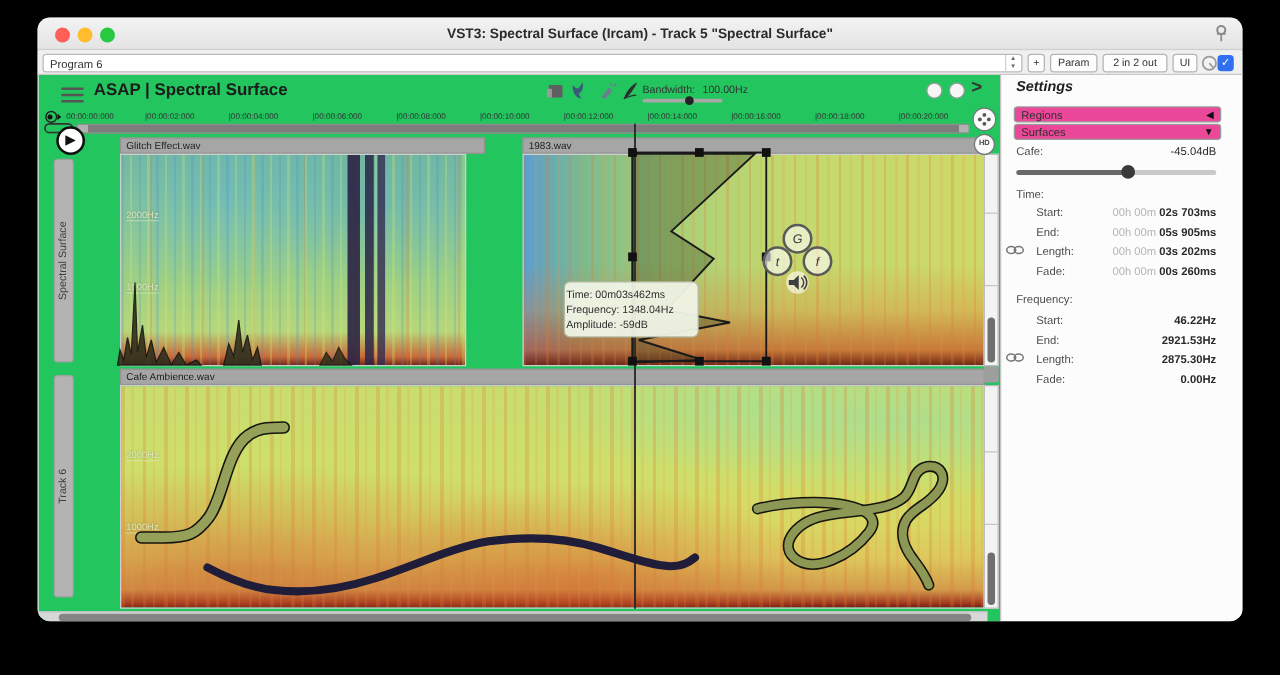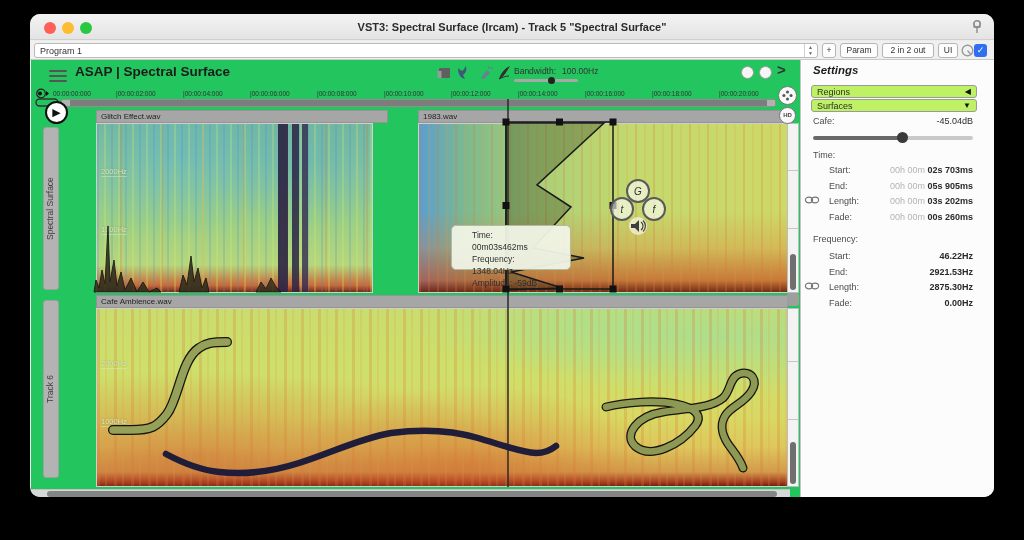--- a/index.html
+++ b/index.html
@@ -56,25 +56,25 @@
     linear-gradient(180deg,#c9dd6e 0%,#cfdf6a 40%,#d8d863 62%,#ddc75c 78%,#d39b4b 92%,#a23a20 98%,#6e2012 100%);}
   .vsb{position:absolute;left:756px;width:12px;background:#f3f3f3;border:1px solid #bdbdbd;}
   .vsb .thumb{position:absolute;left:2px;width:6px;border-radius:3px;background:#6f6f6f;}
   .vsb .tick{position:absolute;left:0;width:100%;height:1px;background:#c6c6c6;}
   .hsb{position:absolute;left:0;top:429px;width:759px;height:8px;background:#d8d8d8;border-top:1px solid #c2c2c2;}
   .hsb .thumb{position:absolute;left:16px;top:1px;width:730px;height:6px;border-radius:3px;background:#858585;}
   .cornersb{position:absolute;left:756px;top:233px;width:12px;height:13px;background:#9e9e9e;border-radius:2px;}
   .reel{position:absolute;left:747px;top:26px;width:19px;height:19px;border:1.5px solid #777;border-radius:50%;background:#fafafa;}
   .hdico{position:absolute;left:748px;top:47px;width:17px;height:17px;border:1.5px solid #777;border-radius:50%;background:#fafafa;font-size:6px;font-weight:700;color:#444;text-align:center;line-height:14px;}
   .overlay{position:absolute;left:0;top:0;width:770px;height:437px;pointer-events:none;}
-  .tooltip{position:absolute;left:420px;top:165px;width:120px;height:45px;background:rgba(240,244,230,.95);border:1px solid #b4baa2;border-radius:5px;padding:4px 20px;font-size:8.5px;color:#2e2e2e;line-height:1.4;z-index:5;}
+  .tooltip{position:absolute;left:420px;top:165px;width:108px;height:45px;background:rgba(240,244,230,.95);border:1px solid #b4baa2;border-radius:5px;padding:4px 1px;font-size:8.5px;color:#2e2e2e;line-height:1.4;z-index:5;}
   
   .sidebar{position:absolute;left:770px;top:0;width:194px;height:437px;background:#fcfcfc;border-left:1px solid #c4c4c4;}
   .sbtitle{position:absolute;left:12px;top:4px;font-size:11.5px;font-weight:700;color:#1d1d1d;font-style:italic;}
-  .dd{position:absolute;left:10px;width:166px;height:13px;background:#bef264;border:1px solid #9a9a9a;border-radius:3px;font-size:9px;color:#2e2e2e;}
+  .dd{position:absolute;left:10px;width:166px;height:13px;background:#ec4899;border:1px solid #9a9a9a;border-radius:3px;font-size:9px;color:#2e2e2e;}
   .dd .dlbl{position:absolute;left:5px;top:1px;}
   .dd .arr{position:absolute;right:5px;top:1px;font-size:8px;color:#111;}
   .slab{position:absolute;font-size:9px;color:#4c4c4c;}
   .sval{position:absolute;font-size:9px;color:#2a2a2a;text-align:right;right:21px;}
   .gslider{position:absolute;left:12px;top:76px;width:160px;height:4px;border-radius:2px;background:linear-gradient(90deg,#696969 0 89px,#c9c9c9 89px);}
   .gthumb{position:absolute;left:84px;top:-4px;width:11px;height:11px;border-radius:50%;background:#3a3a3a;}
   .trow-dim{color:#b4b4b4;}
   .trow-strong{color:#2a2a2a;font-weight:600;}
   .linkico{position:absolute;left:3px;width:16px;height:8px;}
   .pin{position:absolute;right:10px;top:5px;width:14px;height:16px;}
@@ -92,21 +92,21 @@
       <span class="wtitle">VST3: Spectral Surface (Ircam) - Track 5 "Spectral Surface"</span>
       <svg class="pin" viewBox="0 0 14 16">
         <circle cx="7" cy="5" r="3.2" fill="none" stroke="#8a8a8a" stroke-width="1.6"></circle>
         <line x1="3.5" y1="8" x2="10.5" y2="8" stroke="#8a8a8a" stroke-width="1.4"></line>
         <line x1="7" y1="8" x2="7" y2="14" stroke="#8a8a8a" stroke-width="1.4"></line>
       </svg>
     </div>
 
     <div class="programbar">
       <div class="selectbox">
-        <span class="lbl">Program 1</span>
+        <span class="lbl">Program 6</span>
         <span class="stepper">▲<br>▼</span>
       </div>
       <div class="pbtn" style="left:792px;width:14px;">+</div>
       <div class="pbtn" style="left:810px;width:38px;">Param</div>
       <div class="pbtn" style="left:852px;width:52px;">2 in 2 out</div>
       <div class="pbtn" style="left:908px;width:20px;">UI</div>
       <svg style="position:absolute;left:931px;top:3px;" width="13" height="13" viewBox="0 0 13 13">
         <circle cx="6.5" cy="6.5" r="5.3" fill="#f2f2f2" stroke="#9a9a9a" stroke-width="1.4"></circle>
         <line x1="6.5" y1="6.5" x2="9.5" y2="10" stroke="#9a9a9a" stroke-width="1.3"></line>
       </svg>

